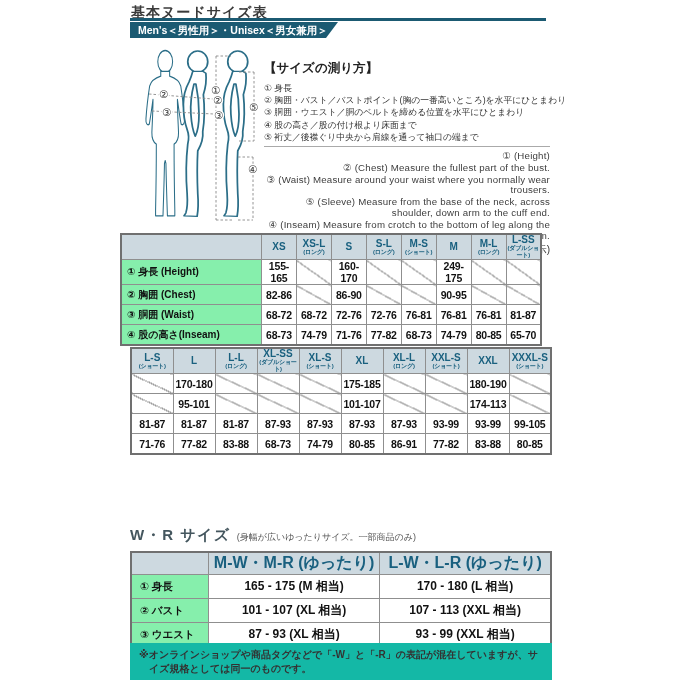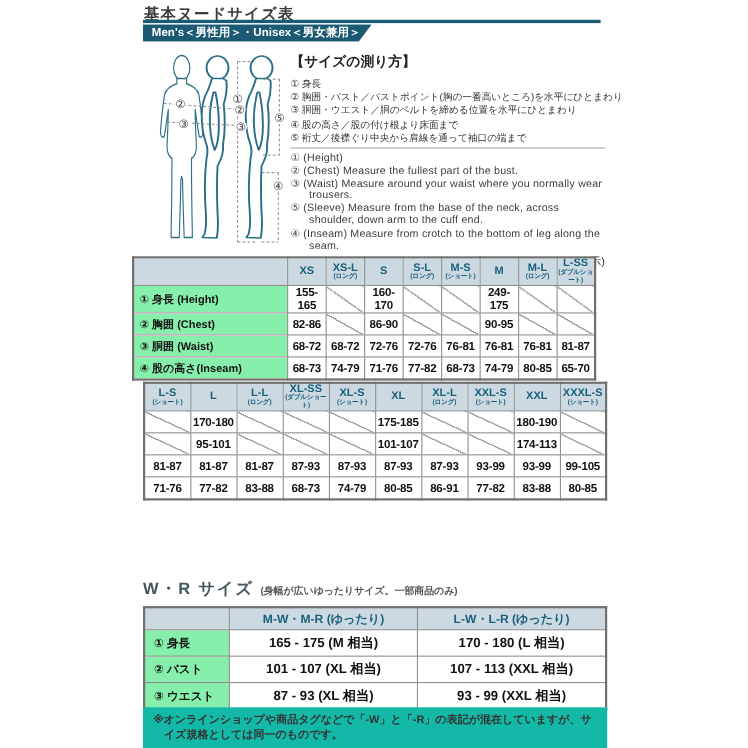--- a/index.html
+++ b/index.html
@@ -10,25 +10,25 @@
   .page-title{left:131px;top:4px;font-size:14px;font-weight:bold;color:#3a3a3a;letter-spacing:1px;}
   .banner-line{left:130px;top:18px;width:416px;height:3px;background:#1b5a72;}
   .banner{left:130px;top:22px;width:208px;height:16px;background:#1b5a72;color:#fff;
           font-size:10.5px;font-weight:bold;line-height:16px;padding-left:8px;box-sizing:border-box;
           clip-path:polygon(0 0,100% 0,calc(100% - 12px) 100%,0 100%);}
 
   .figures{left:127px;top:44px;}
   .figures text{font-family:"Liberation Sans","DejaVu Sans",sans-serif;}
 
   .instructions{left:264px;top:44px;width:286px;}
-  .m-title{font-size:12.5px;font-weight:bold;color:#222;margin:4px 0 5px 0;}
+  .m-title{font-size:12.5px;font-weight:bold;color:#222;margin:16px 0 5px 0;}
   .jp-line{font-size:8.8px;line-height:12.2px;white-space:nowrap;color:#333;}
   .divider{border-top:1px solid #aaa;height:0;margin:3px 0 4px 0;}
   .en-line{font-size:9.7px;line-height:10.8px;letter-spacing:0.2px;color:#3d3d3d;
-           padding-left:17px;text-indent:-17px;margin-bottom:1px;}
+           padding-left:17px;text-indent:-17px;margin-bottom:1px;text-align:right;}
   .cm-note{text-align:right;font-size:10px;color:#333;margin-top:2px;}
 
   .t1{left:120px;top:233px;width:422px;}
   .t2{left:130px;top:347px;width:422px;}
   .t3{left:130px;top:551px;width:422px;}
 
   .size-table{border-collapse:collapse;width:100%;table-layout:fixed;background:#fff;border:2px solid #707070;}
   .size-table th,.size-table td{border:1px solid #8f8f8f;text-align:center;padding:0;overflow:hidden;vertical-align:middle;}
   .size-table thead th{background:#cdd9e0;color:#19607f;font-weight:bold;font-size:10px;}
   .size-table td{font-size:10.5px;font-weight:bold;color:#111;letter-spacing:-0.2px;}
@@ -39,31 +39,31 @@
   .diag{background-image:linear-gradient(to top right,transparent calc(50% - 0.6px),#9b9b9b calc(50% - 0.6px),#9b9b9b calc(50% + 0.6px),transparent calc(50% + 0.6px));}
   th.corner.diag{background-color:#cdd9e0;}
   td.diag{background-color:#fff;}
 
   .t1 th.corner{width:139px;}
   .t1 thead th{height:20px;}
   .t1 tbody th,.t1 tbody td{height:19px;}
   .t2 thead th{height:24px;}
   .t2 tbody td{height:19px;}
   .t3 th.corner{width:76px;}
-  .t3 thead th{height:19px;font-size:11px;}
+  .t3 thead th{height:19px;font-size:16px;}
   .t3 tbody th,.t3 tbody td{height:23px;}
   .t3 tbody td{font-size:12px;letter-spacing:0;}
   .t3 .label-cell{font-size:10.5px;padding-left:8px !important;}
 
   .notes{left:130px;top:461px;width:422px;height:59px;background:#dbdbdb;box-sizing:border-box;padding:7px 10px;}
   .note-line{font-size:10.3px;line-height:18px;font-weight:bold;color:#333;}
 
   .wr-head{left:130px;top:526px;}
   .wr-title{font-size:15px;font-weight:bold;color:#44565e;letter-spacing:1.5px;}
-  .wr-sub{font-size:9px;font-weight:bold;color:#555;margin-left:6px;}
+  .wr-sub{font-size:9px;font-weight:normal;color:#555;margin-left:6px;}
 
   .wr-note{left:130px;top:643px;width:422px;background:#14b8a6;box-sizing:border-box;padding:5px 9px;}
   .wr-note .note-line{font-size:10px;line-height:13.5px;padding-left:1em;text-indent:-1em;}
 </style>
 </head>
 <body>
 
 <div id="page">
 
   <div class="abs page-title">基本ヌードサイズ表</div>

